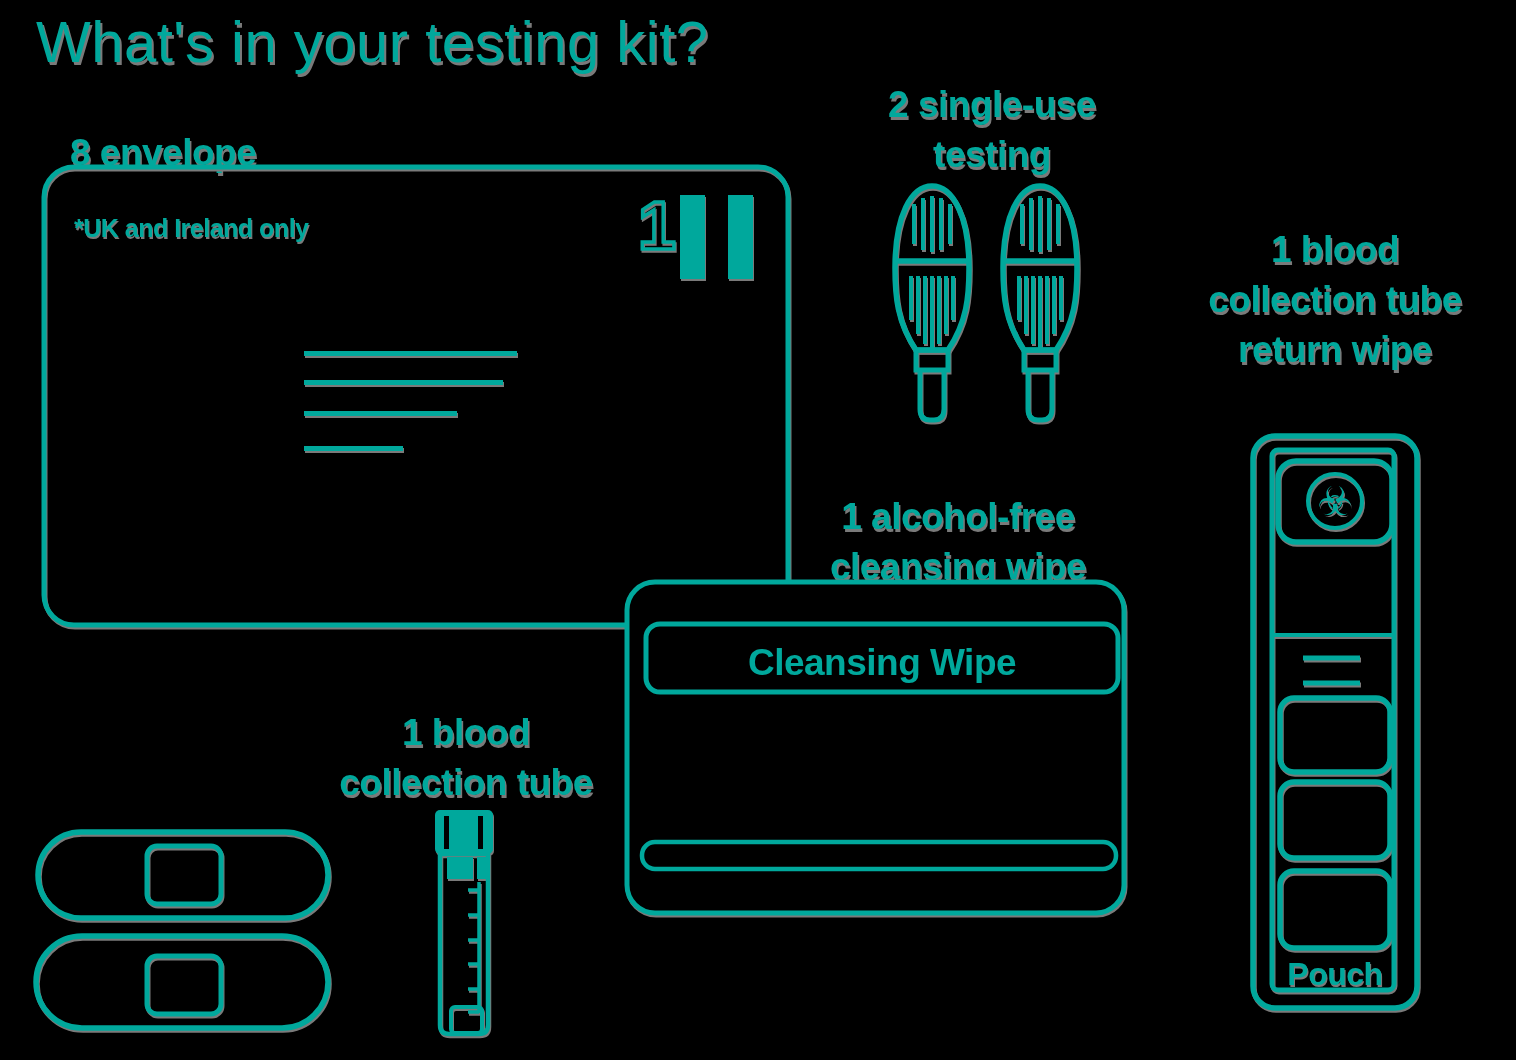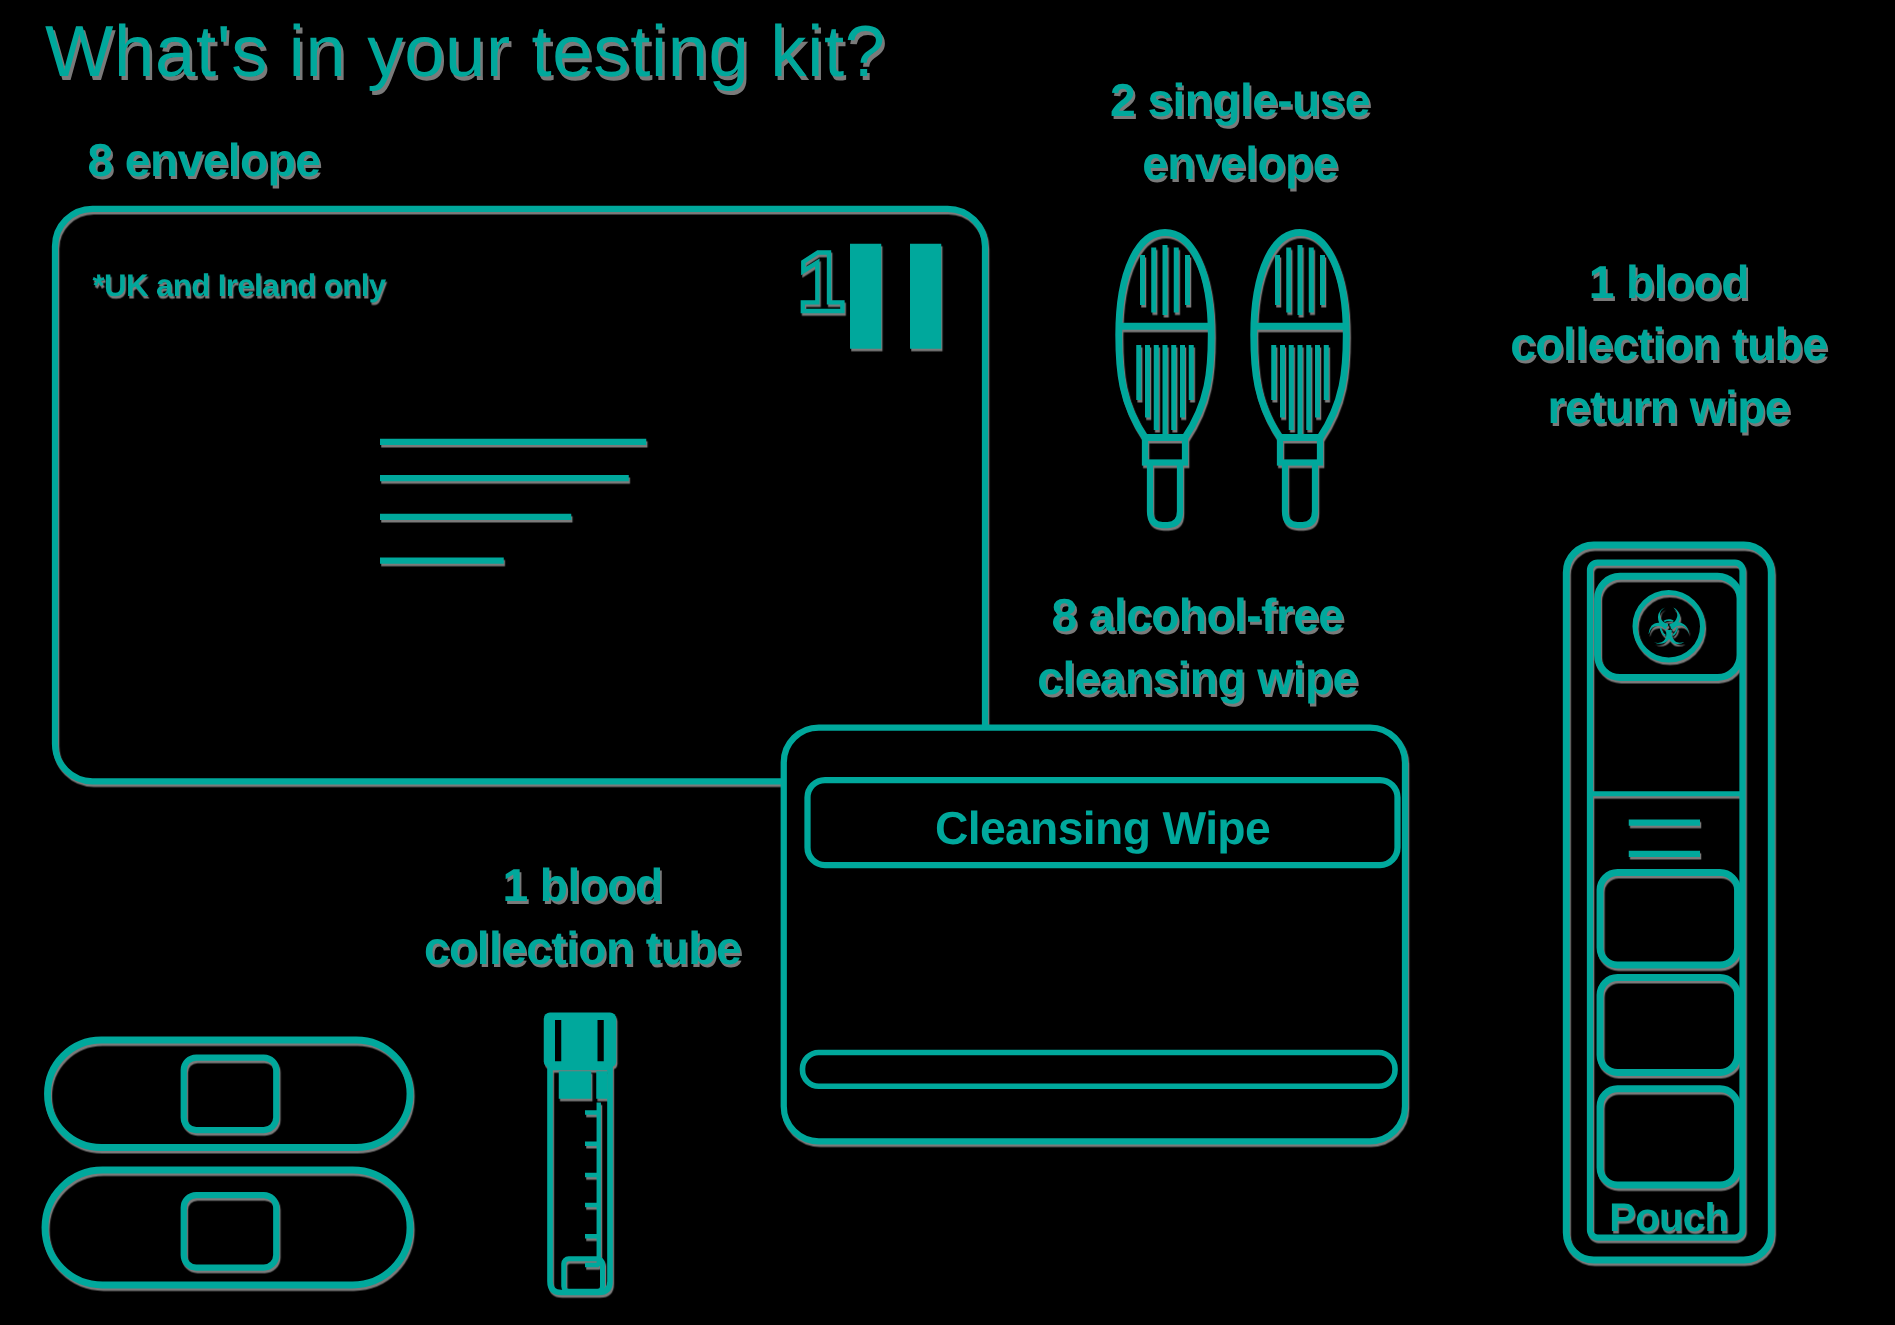--- a/index.html
+++ b/index.html
@@ -16,21 +16,21 @@
   .title{
     position:absolute;left:36px;top:8px;
     font-size:58px;font-weight:400;letter-spacing:.5px;
     color:var(--teal);
     text-shadow:2px 3px 0 var(--halo);
     white-space:nowrap;
   }
   .label{
     position:absolute;color:var(--teal);font-weight:700;
     font-size:37px;line-height:50px;letter-spacing:-0.5px;
-    text-align:center;text-shadow:1.5px 2.5px 0 var(--halo);
+    text-align:center;text-shadow:1.5px 2.5px 0 var(--halo);margin-top:24px;
   }
   .label.left{text-align:left;}
   .label span{display:block;}
   .art{
     position:absolute;color:var(--teal);
     filter:drop-shadow(1.5px 2.5px 0 var(--halo));
     overflow:visible;
   }
   .s-teal{stroke:currentColor;fill:none;}
   .f-teal{fill:currentColor;}
@@ -49,31 +49,31 @@
 <div class="canvas">
 
   <div class="title">What's in your testing kit?</div>
 
   <div class="label left" style="left:70px;top:104px;">
     <span>8 envelope</span>
   </div>
 
   <div class="label" style="left:857px;top:56px;width:270px;">
     <span>2 single-use</span>
-    <span>envelope</span>
+    <span>testing</span>
   </div>
 
   <div class="label" style="left:1199px;top:201px;width:272px;">
     <span>1 blood</span>
     <span>collection tube</span>
     <span>return wipe</span>
   </div>
 
   <div class="label" style="left:822px;top:468px;width:272px;">
-    <span>8 alcohol-free</span>
+    <span>1 alcohol-free</span>
     <span>cleansing wipe</span>
   </div>
 
 
   <div class="label" style="left:330px;top:684px;width:272px;">
     <span>1 blood</span>
     <span>collection tube</span>
   </div>
 
   <svg class="art" style="left:40px;top:163px;" width="752" height="466" viewBox="0 0 752 466">

